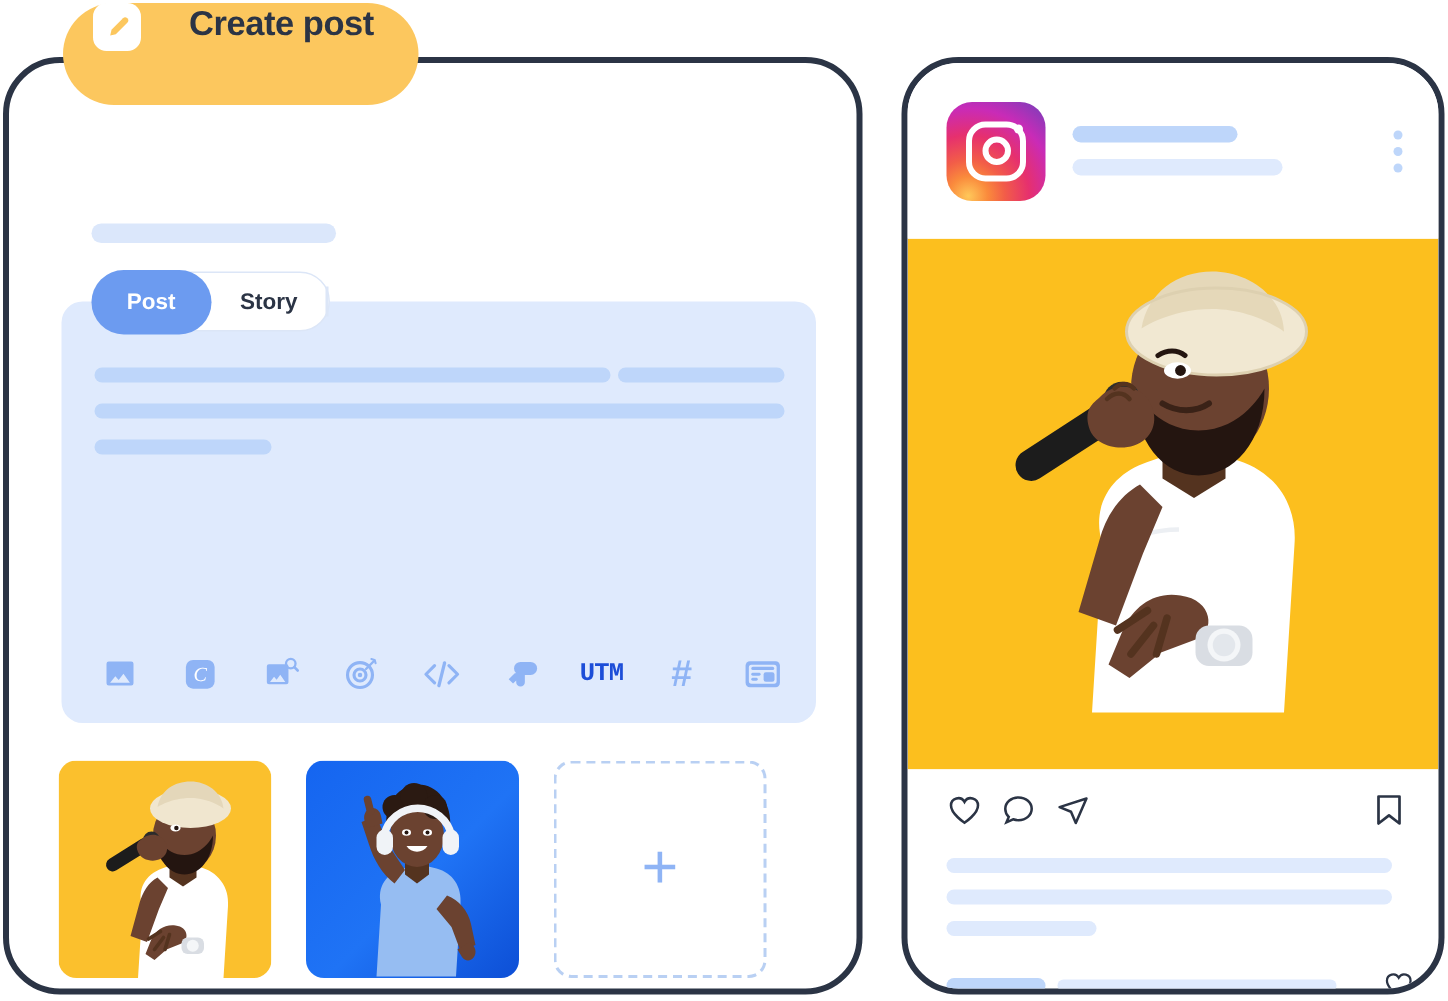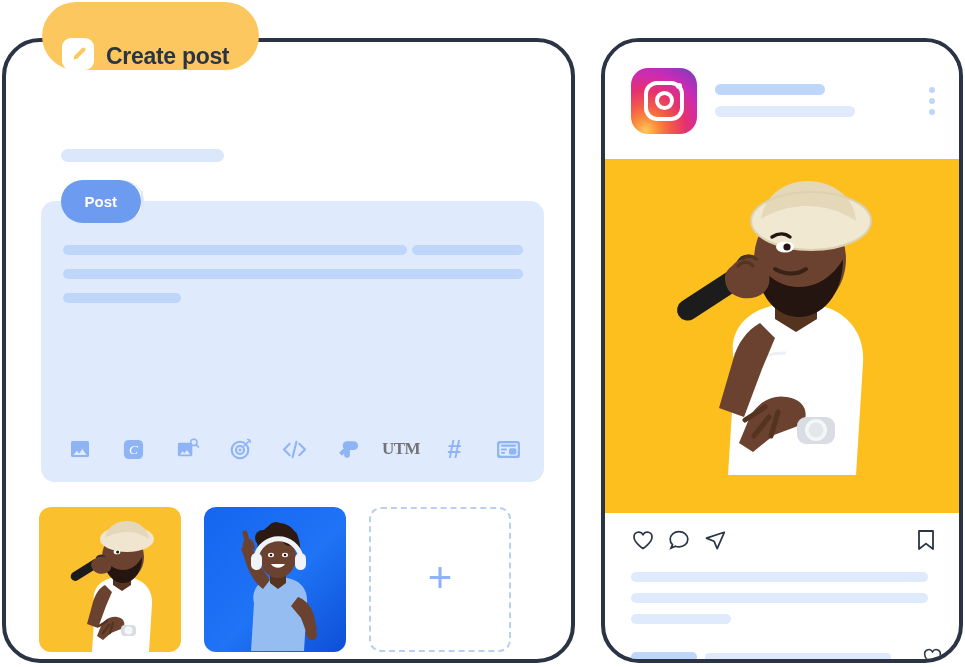--- a/index.html
+++ b/index.html
@@ -28,21 +28,21 @@
     left: 601px; top: 38px;
     width: 362px; height: 625px;
     border-radius: 38px;
   }
 
   
   .create-pill {
     position: absolute;
     left: 42px; top: 2px;
     height: 68px;
-    display: flex; align-items: flex-end; gap: 12px;
+    display: flex; align-items: flex-start; gap: 32px;
     padding: 0 30px 0 20px;
     background: #fcc75e;
     border-radius: 34px;
     z-index: 30;
   }
   .create-pill .pencil-box {
     width: 32px; height: 32px;
     background: #ffffff;
     border-radius: 9px;
     display: flex; align-items: center; justify-content: center;
@@ -107,22 +107,22 @@
     position: absolute; left: 22px; bottom: 16px;
     width: 462px; height: 34px;
     display: flex; align-items: center; justify-content: space-between;
   }
   .tool {
     width: 34px; height: 30px;
     display: flex; align-items: center; justify-content: center;
     color: #8fb4f5;
   }
   .tool-utm {
-    font-size: 17px; font-weight: bold; color: #737373;
-    letter-spacing: -0.5px; font-family: Liberation Serif, serif;
+    font-size: 17px; font-weight: bold; color: #1d4ed8;
+    letter-spacing: -0.5px; font-family: Liberation Mono, monospace;
   }
   .tool-hash {
     font-size: 25px; font-weight: bold; color: #8fb4f5; line-height: 1;
   }
 
   
   .thumbs {
     position: absolute; left: 33px; top: 465px;
     display: flex; gap: 23px;
   }
@@ -204,20 +204,23 @@
 <div class="stage">
 
   <div class="phone" id="composer-phone">
 
     <div class="sk-title skeleton"></div>
 
     <div class="tabs">
       <div class="tab active">
         <span>Post</span>
       </div>
+      <div class="tab">
+        <span>Story</span>
+      </div>
       <div class="tab-divider"></div>
     </div>
 
     <div class="editor">
       <div class="line ln1"></div>
       <div class="line ln2"></div>
       <div class="line ln3"></div>
       <div class="line ln4"></div>
 
       <div class="toolbar">

